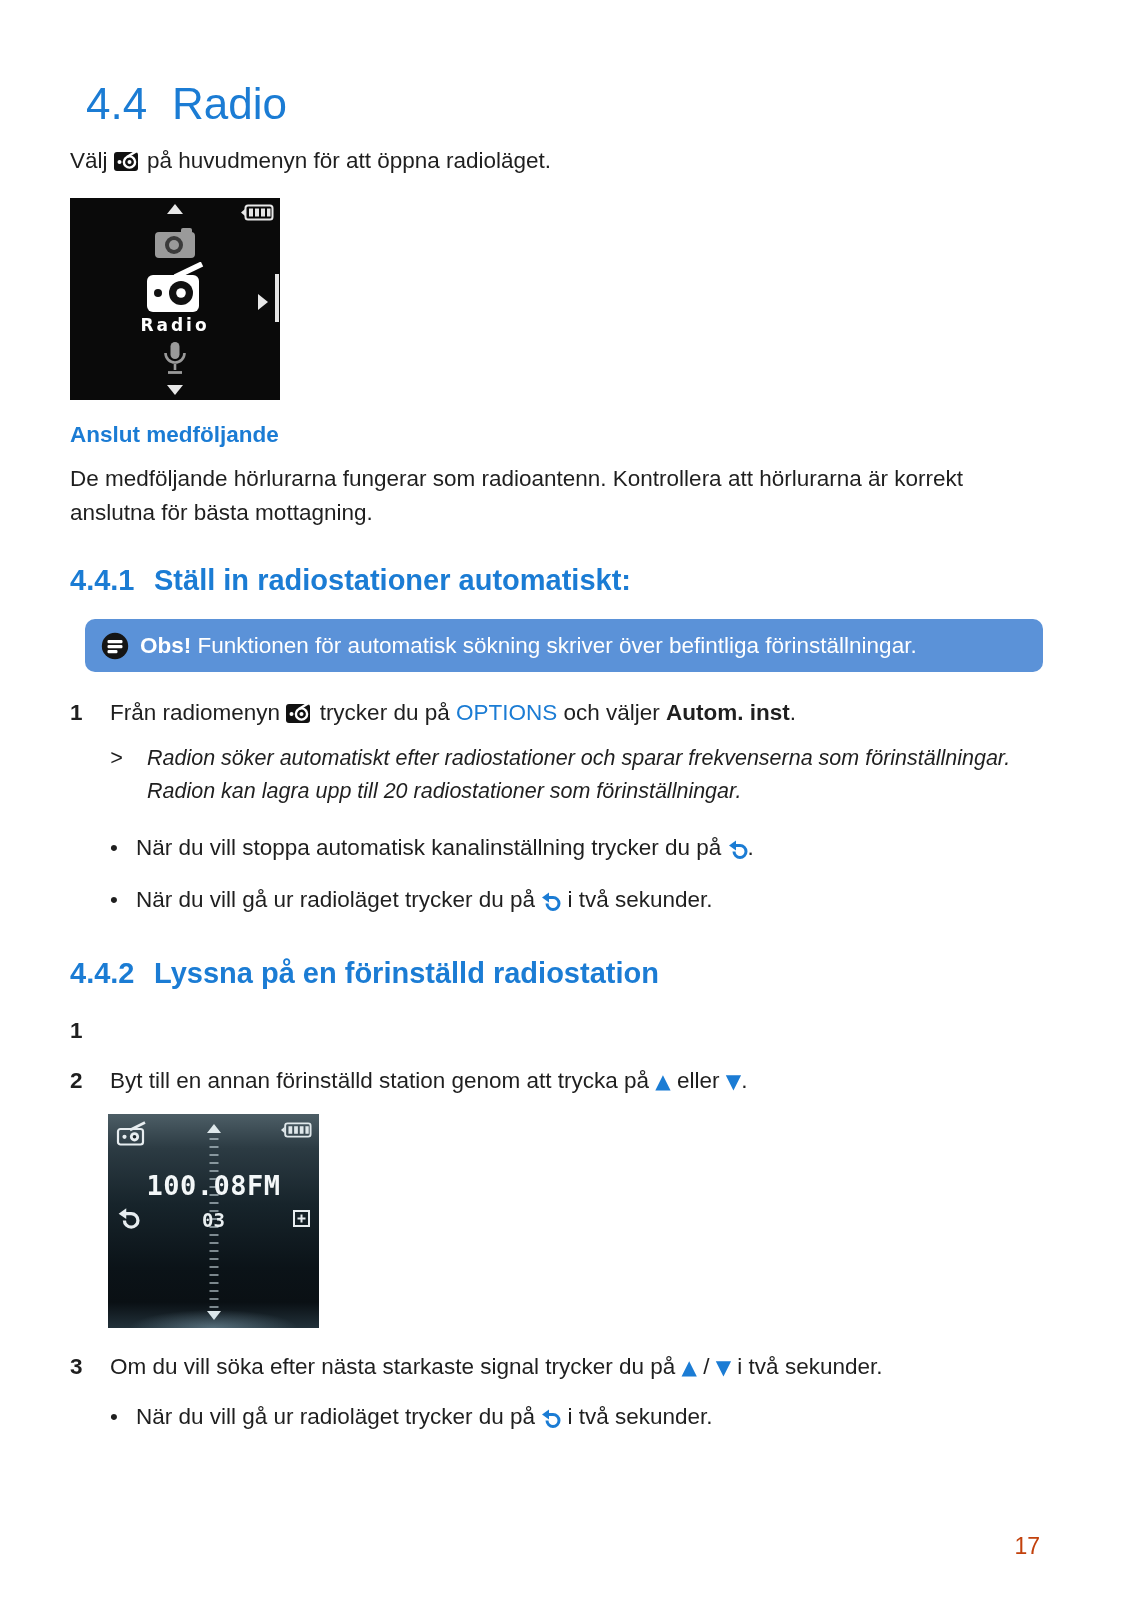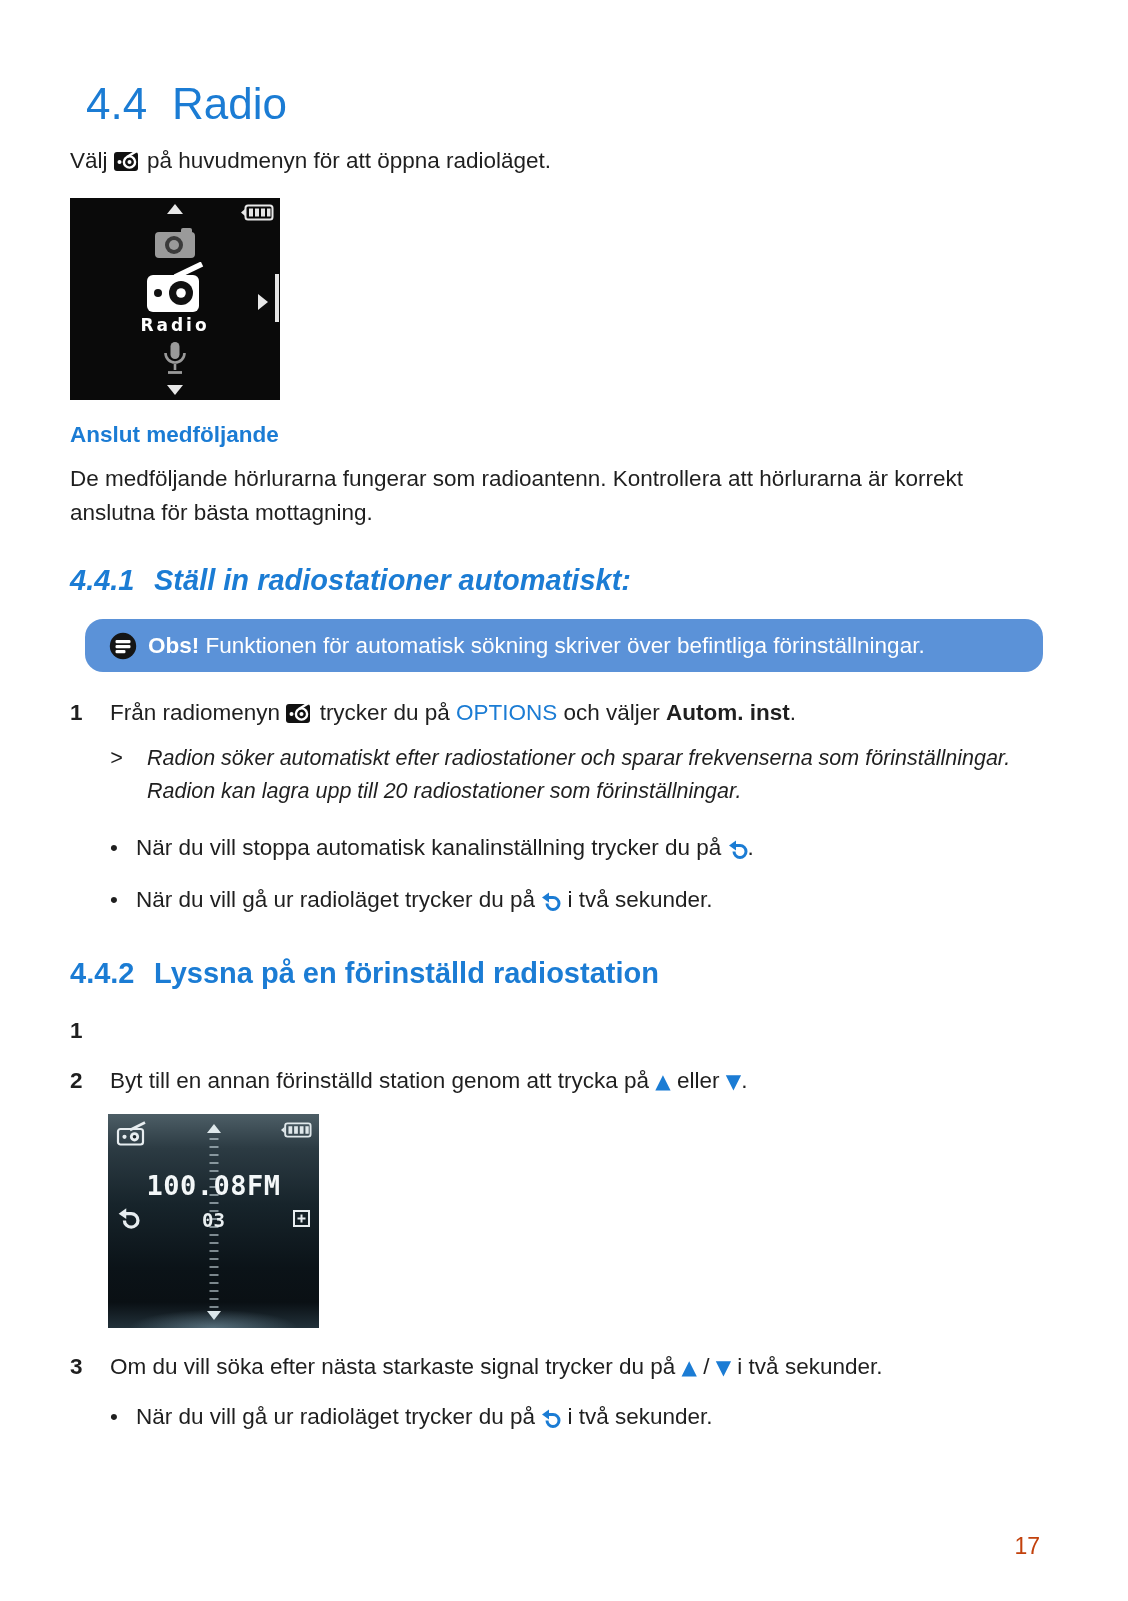--- a/index.html
+++ b/index.html
@@ -23,22 +23,22 @@
   .line,.para{margin:0;font-size:22.5px;line-height:1.5;color:var(--ink);}
   .para{max-width:960px;}
   .link{color:var(--accent);}
   b{font-weight:700;}
 
   .intro{margin-top:12px;}
   .inline-icon{vertical-align:-4px;}
   .tri-blue{color:var(--accent);font-size:20px;font-family:"DejaVu Sans",sans-serif;}
 
   
-  .note{margin-top:22px;margin-left:15px;width:958px;background:var(--note-bg);border-radius:18px;
-        padding:12px 24px;display:flex;align-items:center;gap:11px;}
+  .note{margin-top:22px;margin-left:15px;width:958px;background:var(--note-bg);border-radius:10px;
+        padding:12px 16px;display:flex;align-items:center;gap:11px;}
   .note-text{margin:0;font-size:22.5px;color:#fff;line-height:1.3;}
 
   
   .step{display:flex;align-items:flex-start;margin-top:24px;}
   .step-num{font-weight:700;font-size:22.5px;flex:none;width:40px;line-height:1.5;}
   .result{display:flex;margin-top:12px;margin-left:40px;}
   .res-marker{flex:none;width:37px;font-size:21.5px;font-style:italic;line-height:1.55;}
   .res-text{margin:0;max-width:920px;font-size:21.5px;font-style:italic;line-height:1.55;}
   .bullet{display:flex;margin-top:19px;margin-left:40px;}
   .dot{flex:none;width:26px;font-size:22.5px;line-height:1.5;}
@@ -62,21 +62,21 @@
   .screen2 .glow{position:absolute;left:0;right:0;bottom:0;height:34px;
     background:radial-gradient(ellipse 120px 26px at 50% 100%,rgba(170,210,230,0.38),rgba(170,210,230,0) 70%);}
   .ruler{position:absolute;left:50%;transform:translateX(-50%);top:24px;bottom:20px;width:9px;
     background:repeating-linear-gradient(180deg,rgba(215,230,236,0.55) 0px,rgba(215,230,236,0.55) 2px,transparent 2px,transparent 8px);}
   .freq{position:absolute;top:56px;width:100%;text-align:center;color:#f3f7f8;font-weight:700;
     font-size:27px;font-family:"DejaVu Sans Mono","Liberation Mono",monospace;letter-spacing:0.5px;}
   .preset{position:absolute;top:95px;width:100%;text-align:center;color:#e9eff1;font-weight:700;
     font-size:19px;font-family:"DejaVu Sans Mono","Liberation Mono",monospace;}
 
   .pageno{position:absolute;top:1533px;right:88px;font-size:23px;color:#c2410c;}
-  .mt14{margin-top:14px;}.mt34{margin-top:34px;font-style:italic;}.mt30{margin-top:40px;}.mt16{margin-top:16px;}.mt22{margin-top:22px;}
+  .mt14{margin-top:14px;}.mt34{margin-top:34px;}.mt30{margin-top:40px;}.mt16{margin-top:16px;}.mt22{margin-top:22px;}
 </style>
 </head>
 <body>
 
 <div class="page">
 
   <h1 class="h1"><span class="sec-num">4.4</span><span>Radio</span></h1>
 
   <p class="line intro">
     <span>Välj</span>

